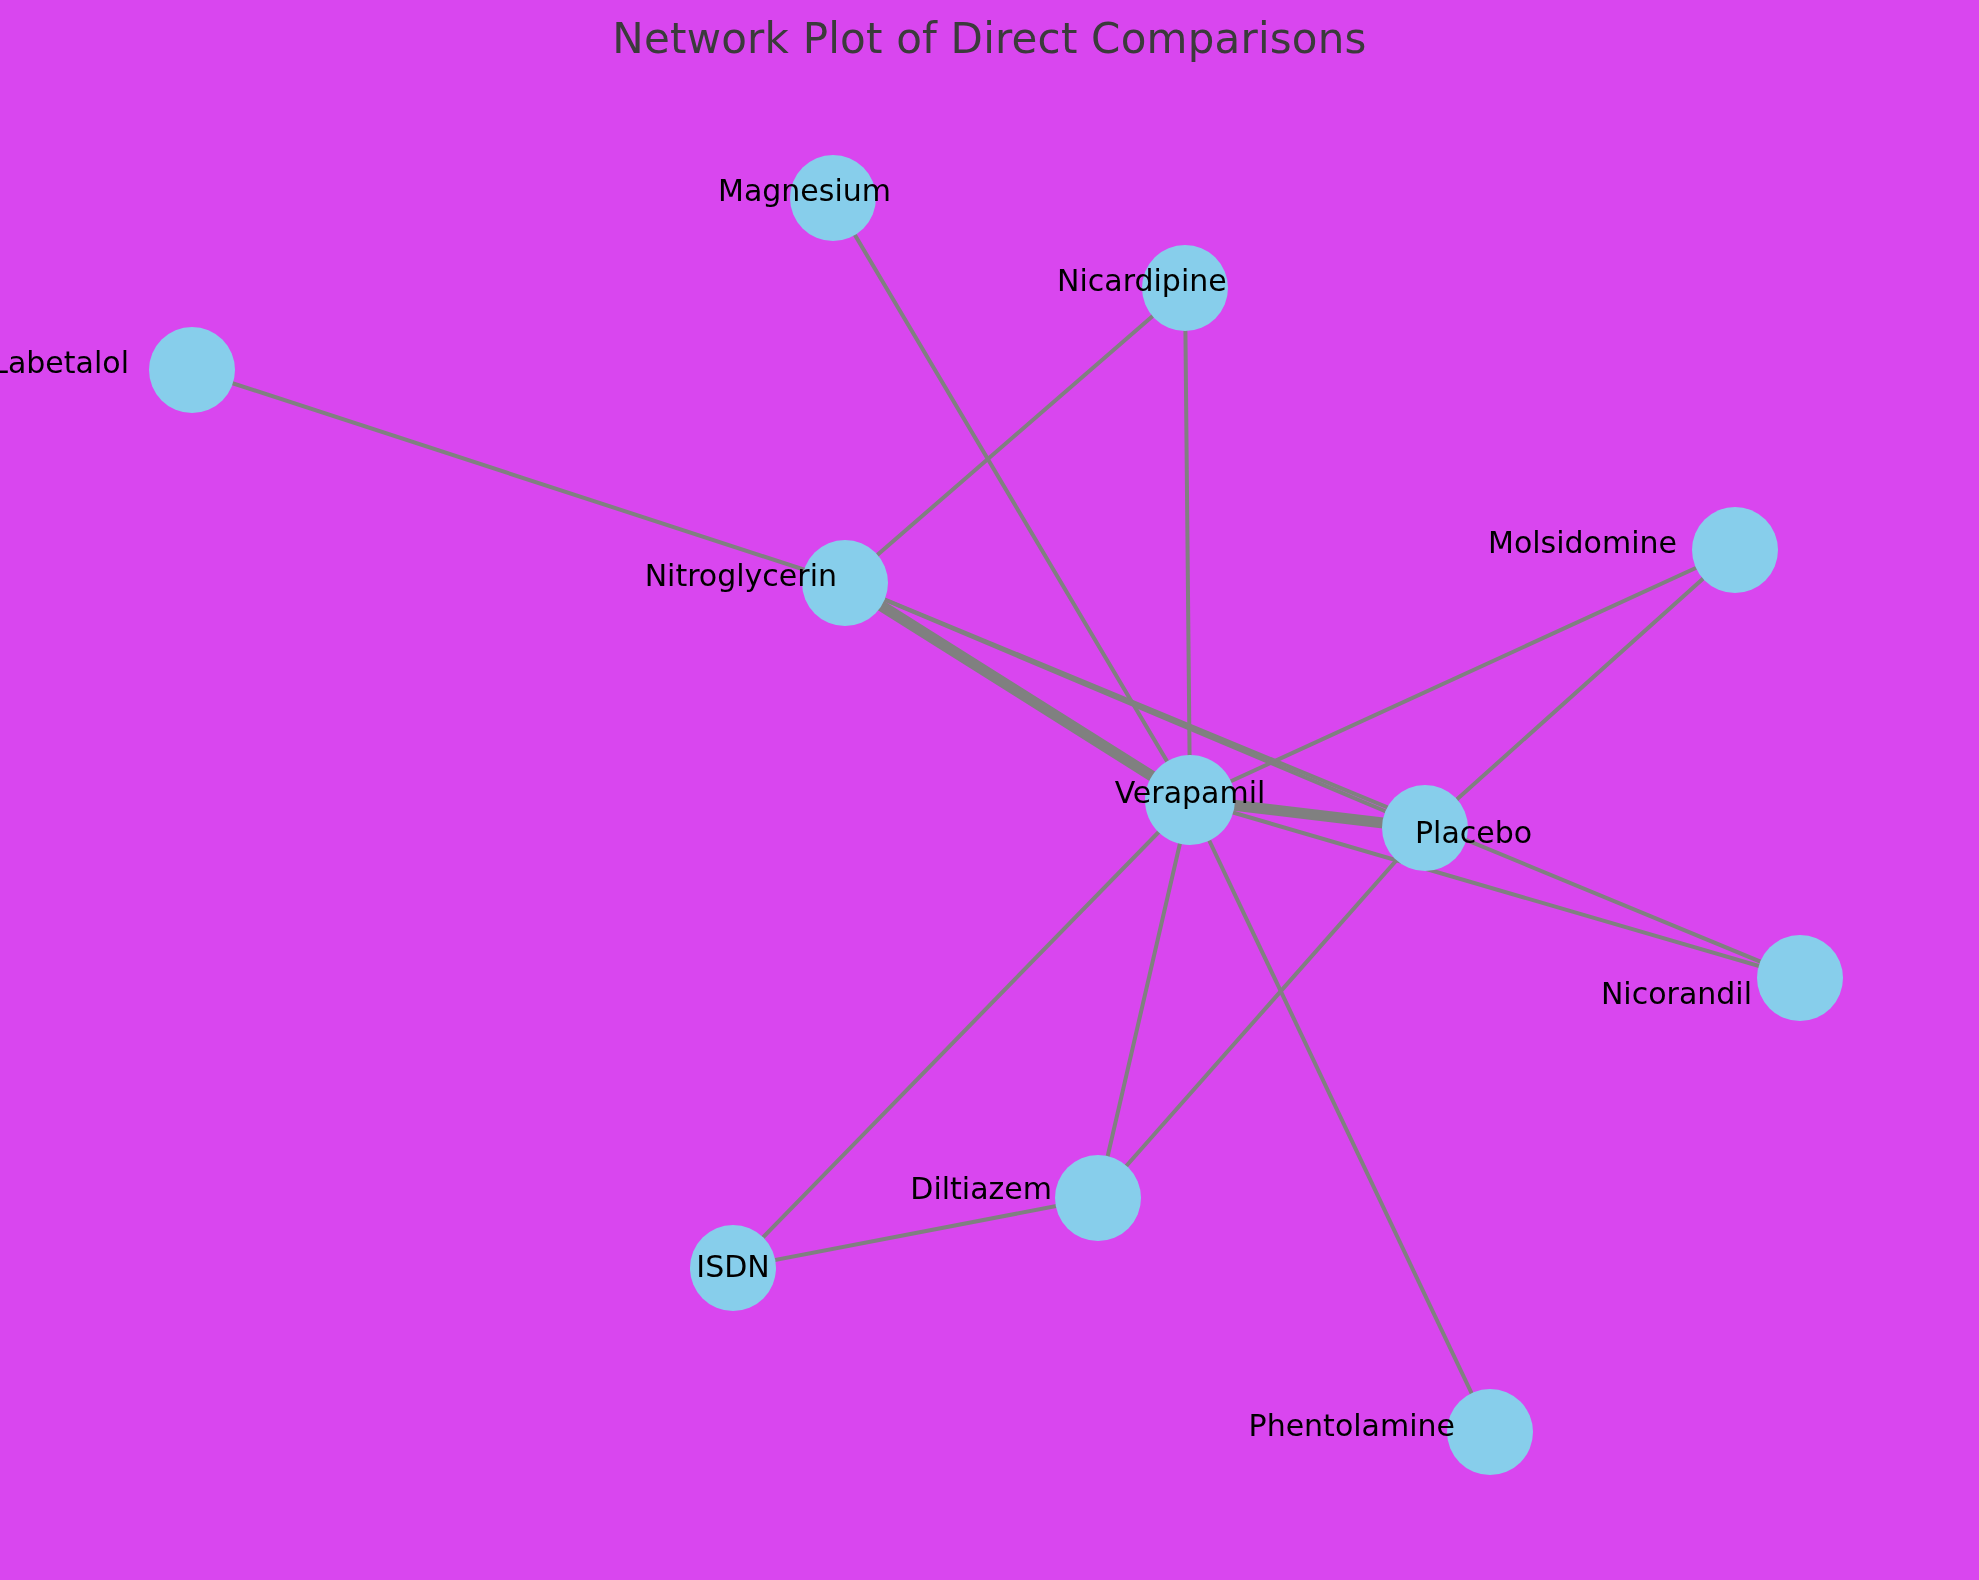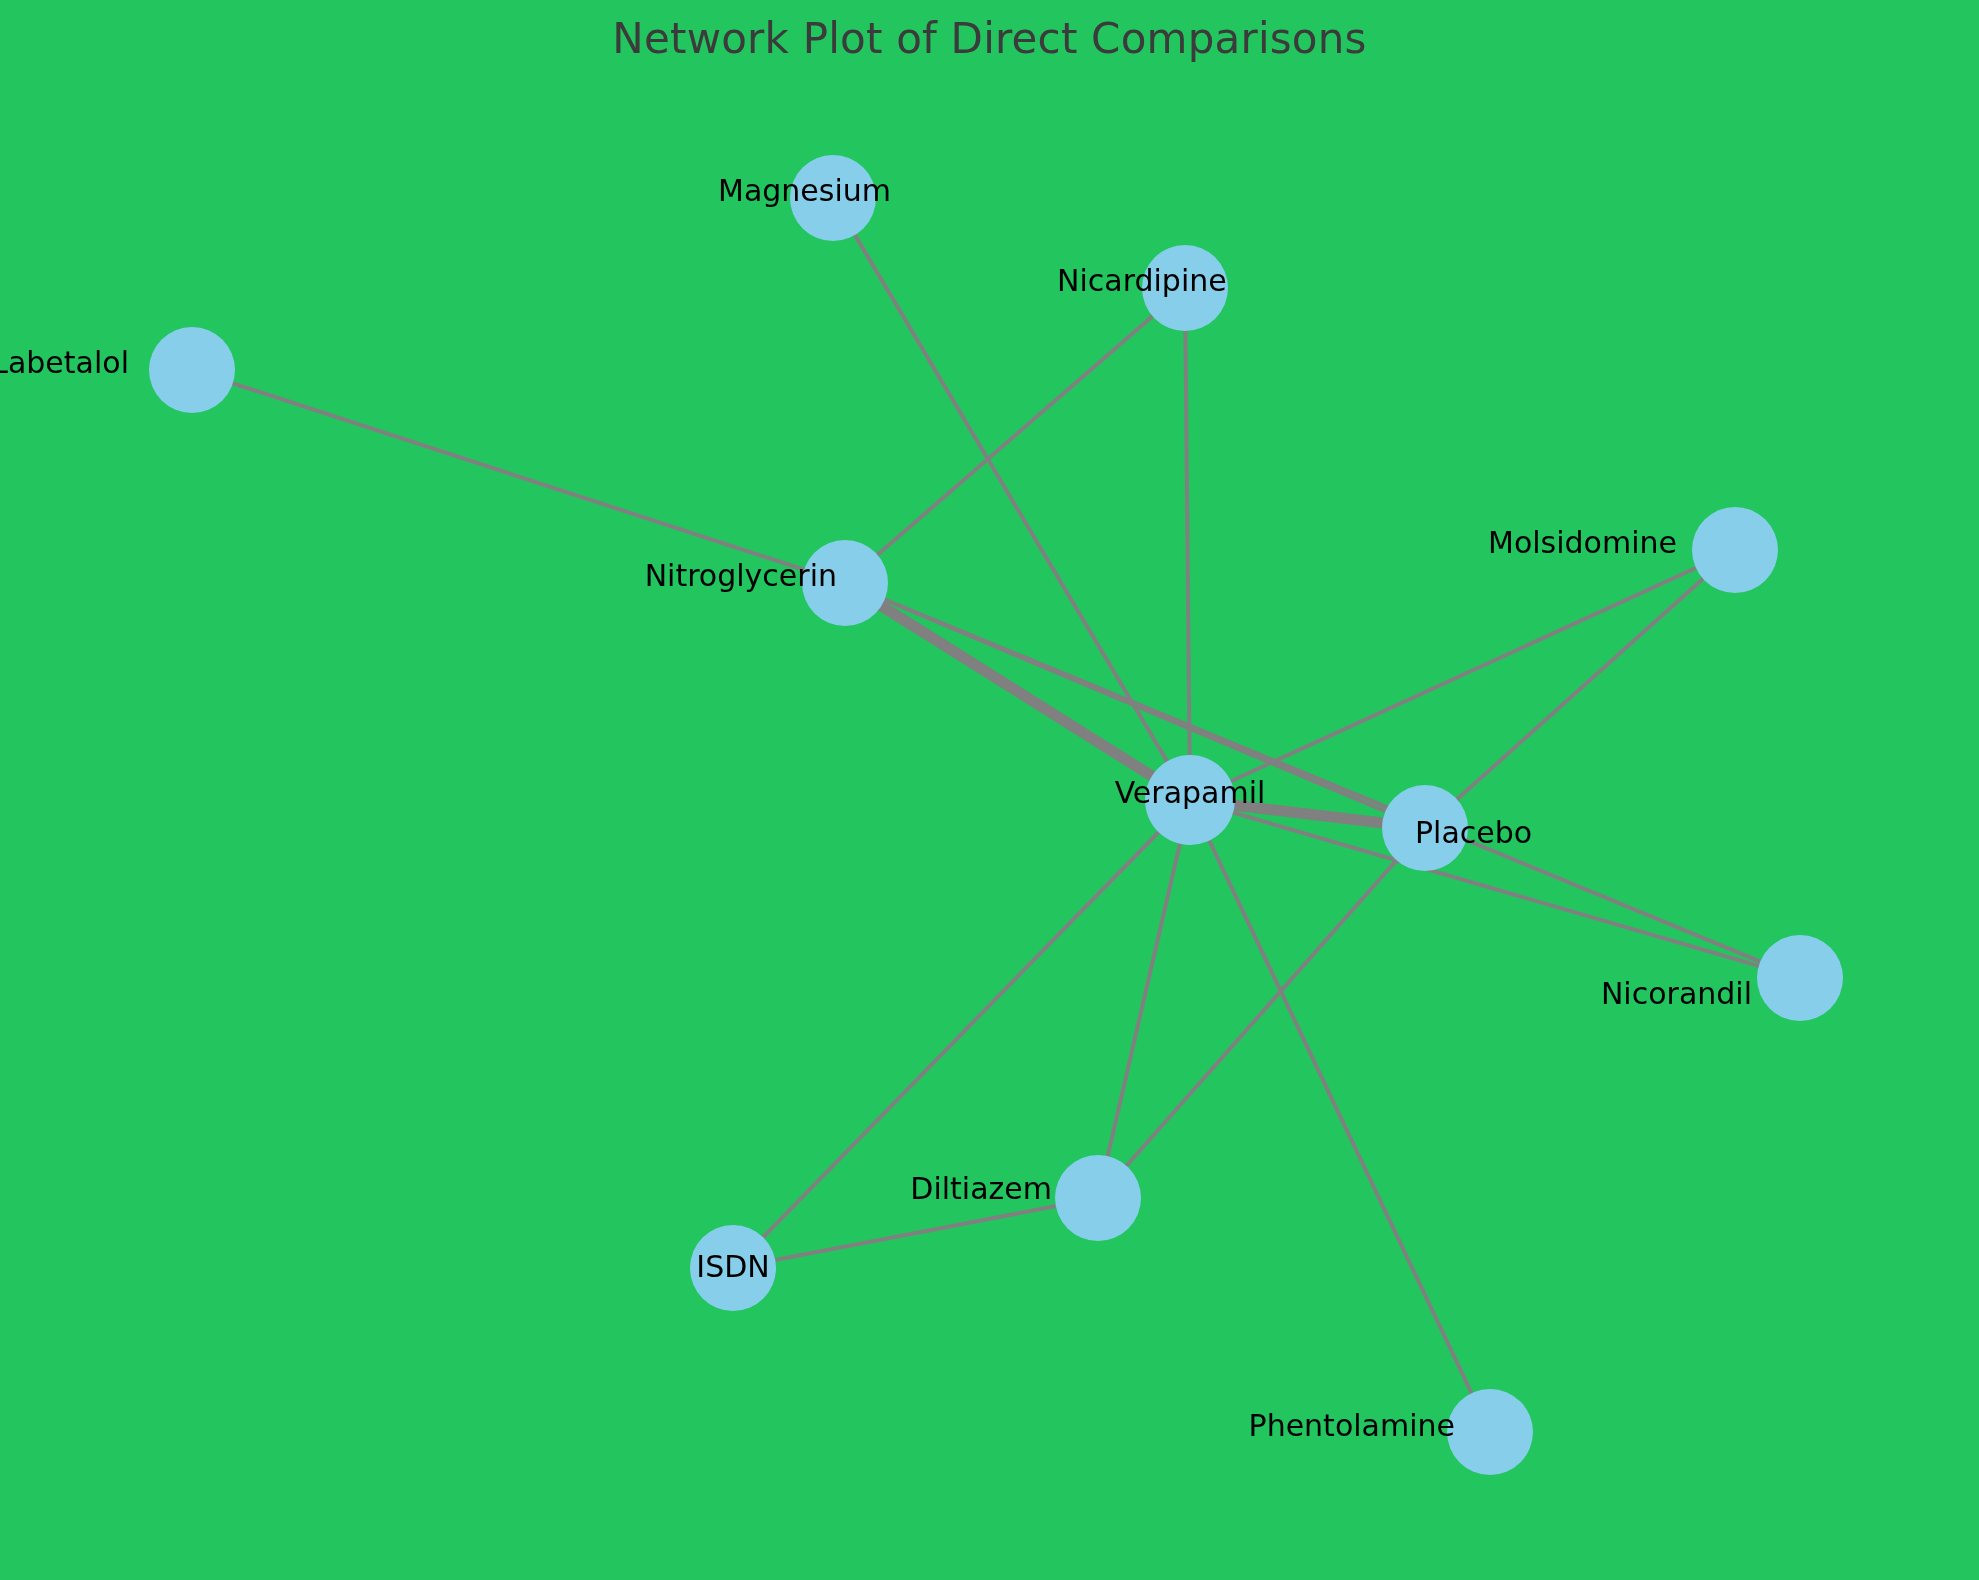--- a/index.html
+++ b/index.html
@@ -4,21 +4,21 @@
 <style>
   html, body {
     margin: 0;
     padding: 0;
     background: #ffffff;
   }
   #page {
     position: relative;
     width: 1979px;
     height: 1580px;
-    background: #22c55e;
+    background: #d946ef;
     overflow: hidden;
     font-family: "DejaVu Sans", sans-serif;
   }
   #plot-title {
     position: absolute;
     left: 0;
     top: 14px;
     width: 1979px;
     text-align: center;
     font-family: "DejaVu Sans", sans-serif;

